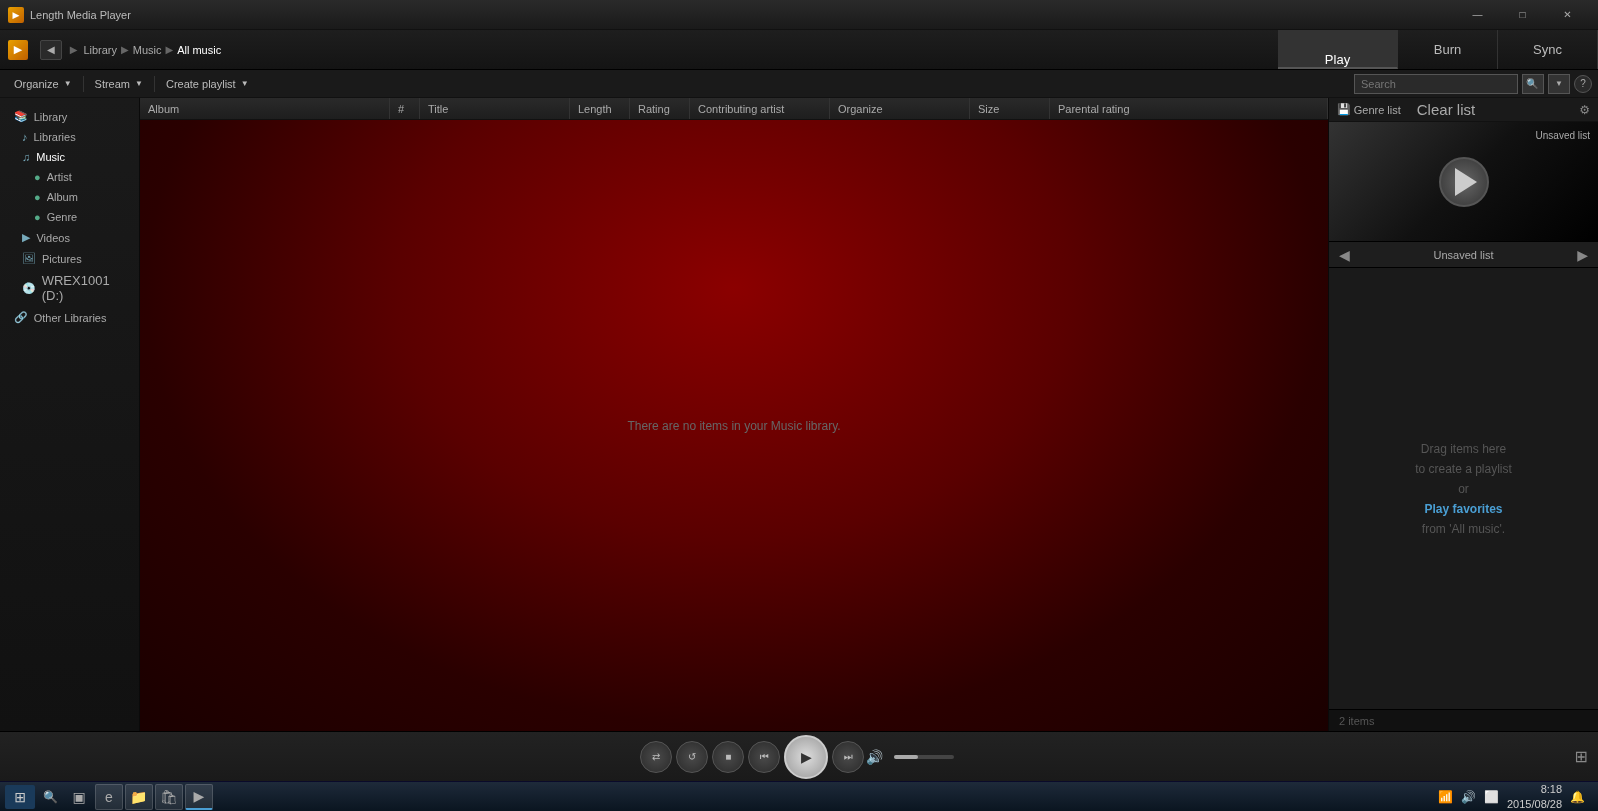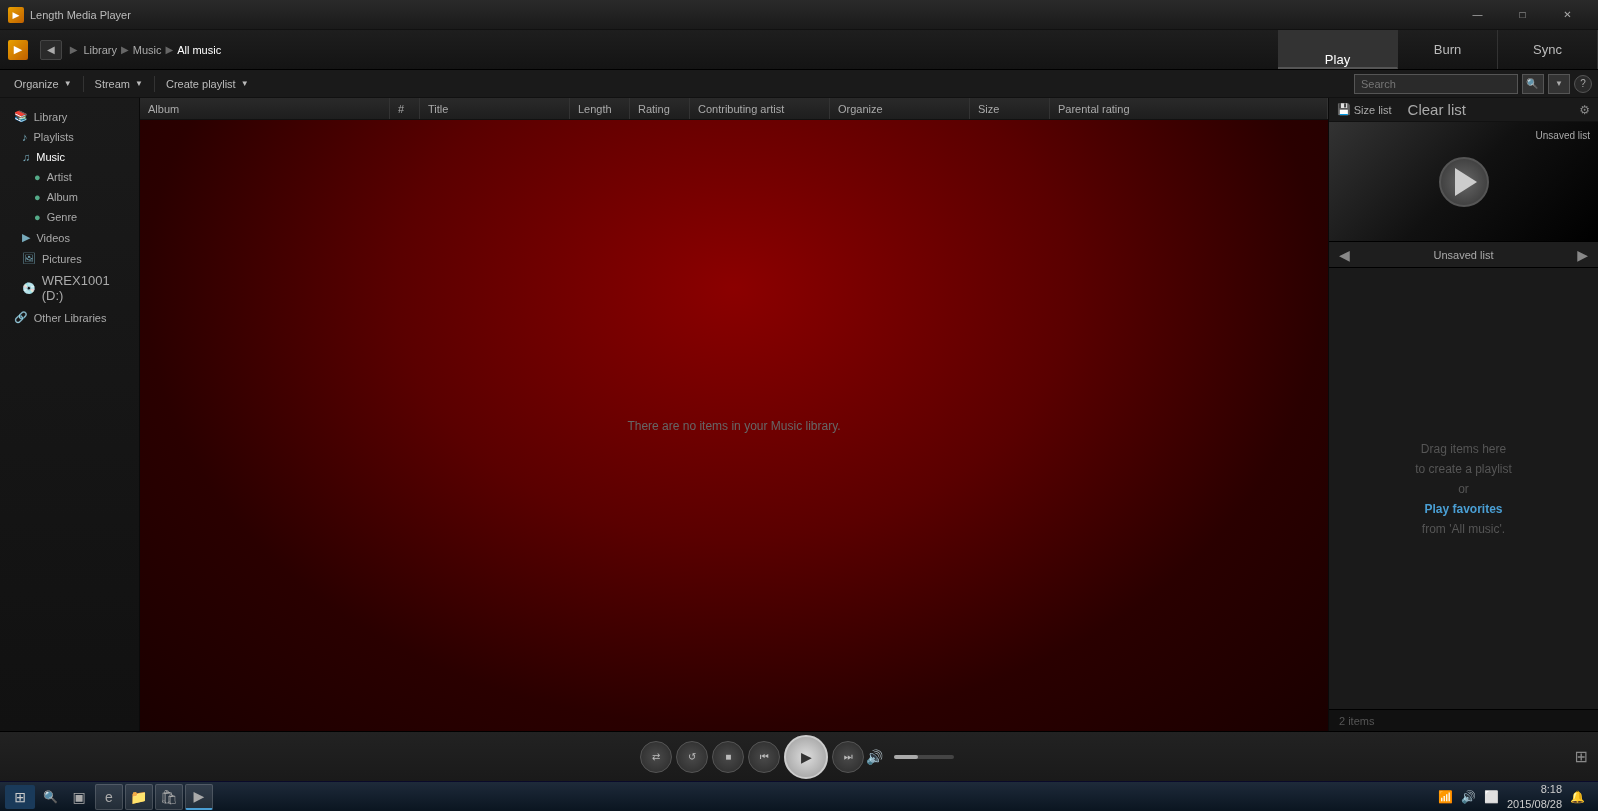--- a/index.html
+++ b/index.html
@@ -326,21 +326,21 @@
 
 <div id="main" style="height: calc(811px - 30px - 40px - 28px - 50px - 30px); display:flex;">
 
   <div id="sidebar">
     <div class="sidebar-item">
       <span style="color:#7ab;">📚</span>
       <span>Library</span>
     </div>
     <div class="sidebar-item" style="padding-left:22px;">
       <span style="color:#7ab;">♪</span>
-      <span style="color:#aaa;">Playlists</span>
+      <span style="color:#aaa;">Libraries</span>
     </div>
     <div class="sidebar-item active" style="padding-left:22px;">
       <span style="color:#7ab;">♫</span>
       <span style="color:#fff;">Music</span>
     </div>
     <div class="sidebar-item" style="padding-left:34px;">
       <span style="color:#5a8;">●</span>
       <span>Artist</span>
     </div>
     <div class="sidebar-item" style="padding-left:34px;">
@@ -386,21 +386,21 @@
     <div id="content-body">
       <span>There are no items in your Music library.</span>
     </div>
   </div>
 
   <div id="right-panel">
 
     <div id="panel-header-btns">
       <div class="save-list-btn">
         <span>💾</span>
-        <span>Size list</span>
+        <span>Genre list</span>
       </div>
       <div class="clear-list-btn">Clear list</div>
       <div style="flex:1;"></div>
       <div style="color:#888;cursor:pointer;font-size:12px;">⚙</div>
     </div>
 
     <div id="now-playing">
       <div id="now-playing-overlay">
         <div class="play-big-btn">
           <div class="play-triangle"></div>

